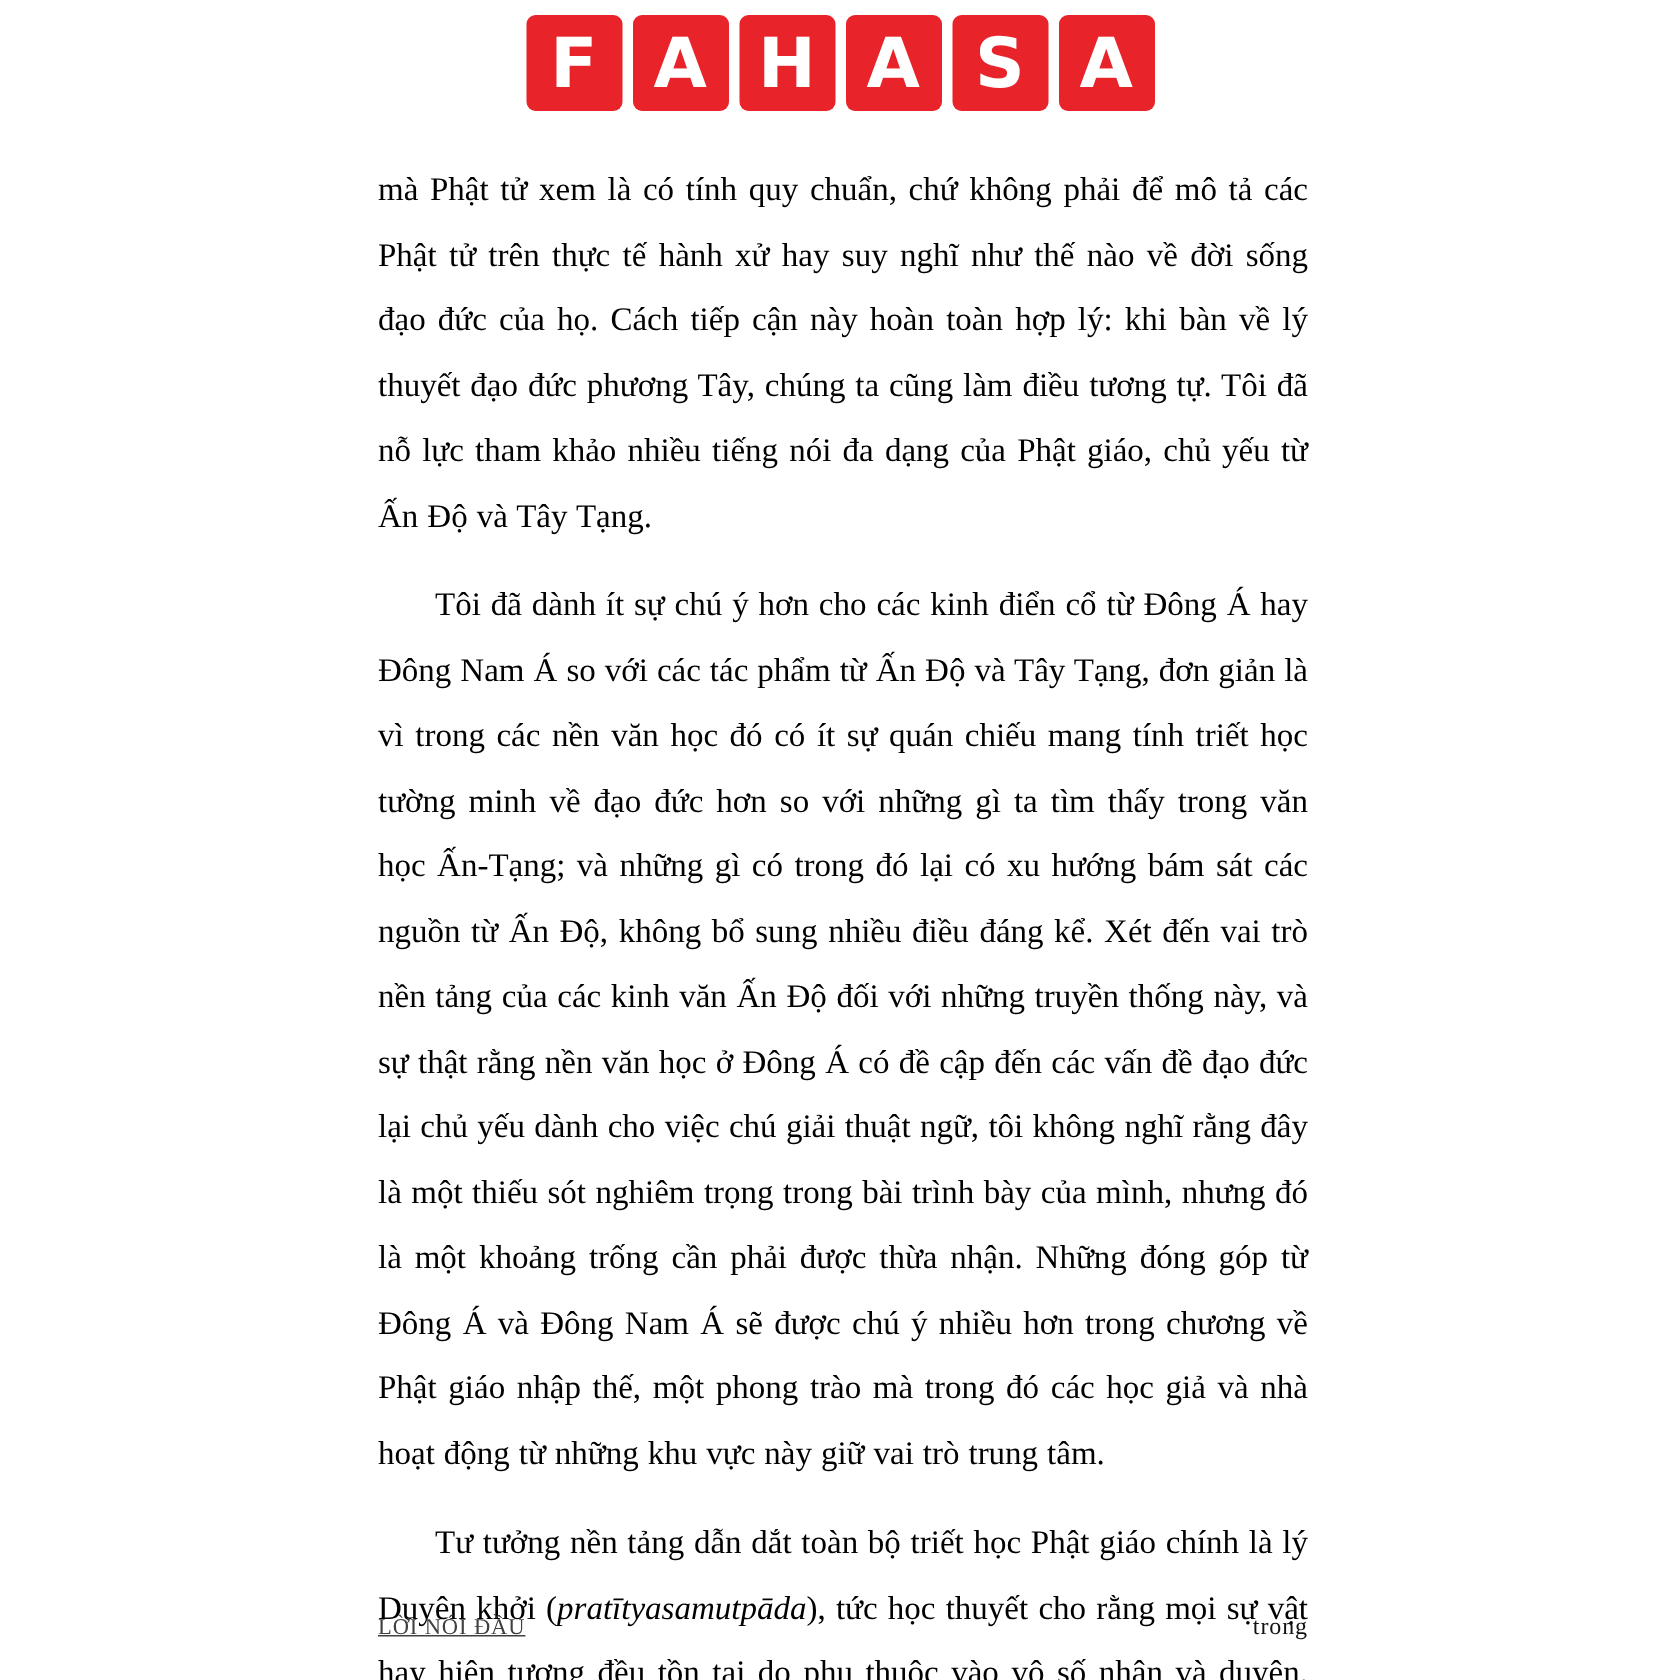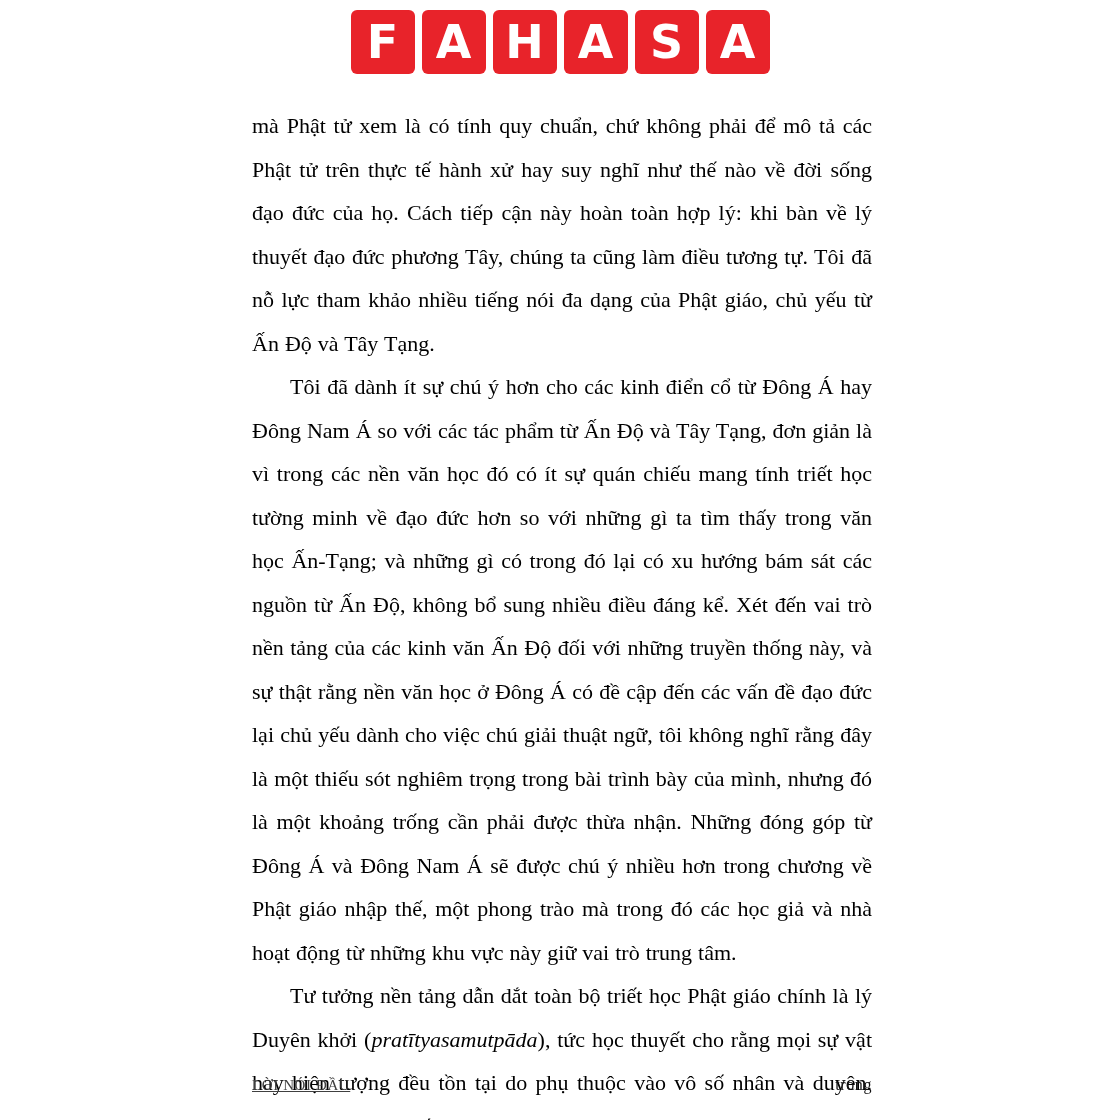--- a/index.html
+++ b/index.html
@@ -58,21 +58,21 @@
     font-size: 22px;
     line-height: 43.5px;
     text-align: justify;
     text-justify: inter-word;
     word-spacing: 0.5px;
   }
   .para.indent {
     text-indent: 38px;
   }
   .para + .para {
-    margin-top: 0;
+    margin-top: 16px;
   }
   .ital {
     font-style: italic;
   }
 
   
   .footer {
     position: absolute;
     left: 252px;
     right: 248px;

